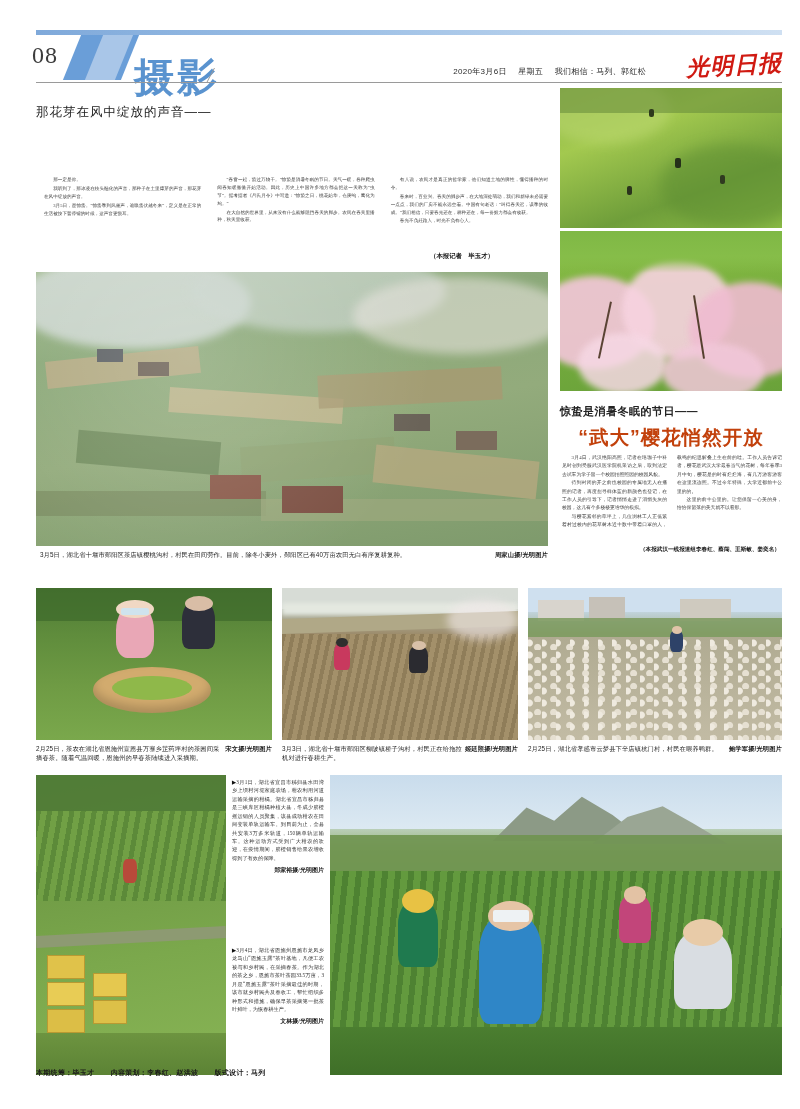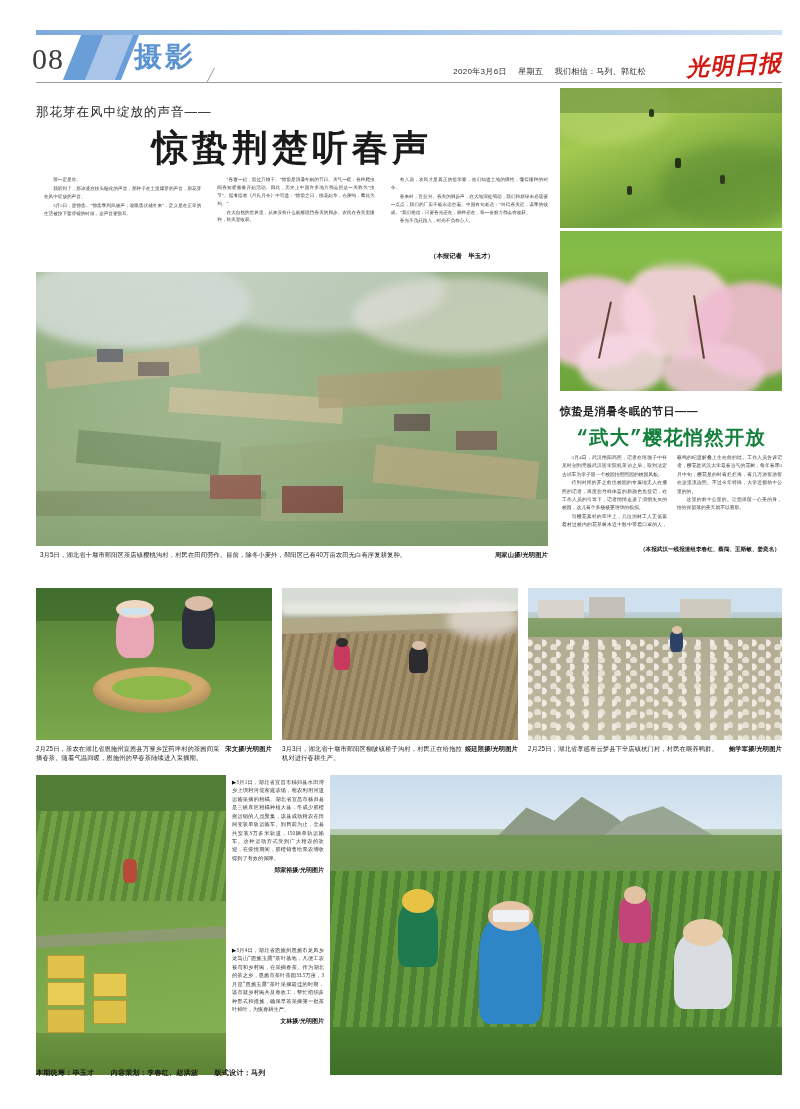--- a/index.html
+++ b/index.html
@@ -20,26 +20,26 @@
   .mast-slash {
     position: absolute; left: 72px; top: 13px; width: 58px; height: 45px;
     background: #6a9ed8; transform: skewX(-22deg);
   }
   .mast-slash2 {
     position: absolute; left: 94px; top: 13px; width: 30px; height: 45px;
     background: #a9c6e8; transform: skewX(-22deg);
   }
   .mast-num {
     position: absolute; left: 32px; top: 20px;
-    font-size: 30px; color: #3c3c3c; letter-spacing: 1px;
+    font-size: 24px; color: #3c3c3c; letter-spacing: 1px;
     font-family: "Liberation Serif", serif;
   }
   .mast-section {
-    position: absolute; left: 134px; top: 16px;
-    font-size: 28px; font-weight: bold; color: #5a93cf;
+    position: absolute; left: 134px; top: 28px;
+    font-size: 40px; font-weight: bold; color: #5a93cf;
     font-family: "DejaVu Sans", sans-serif; letter-spacing: 3px;
   }
   .mast-rule {
     position: absolute; left: 36px; top: 60px; width: 746px; height: 1px;
     background: #9a9a9a;
   }
   .mast-rule-notch {
     position: absolute; left: 210px; top: 46px; width: 26px; height: 15px;
     border-left: 1px solid #9a9a9a; transform: skewX(-28deg);
   }
@@ -95,22 +95,22 @@
   .photo-r1 { left: 560px; top: 88px; width: 222px; height: 140px; }
   .photo-r2 { left: 560px; top: 231px; width: 222px; height: 160px; }
 
   .kicker2 {
     position: absolute; left: 560px; top: 404px;
     font-size: 11px; color: #222; letter-spacing: .5px; font-weight: bold;
   }
   .headline2 {
     position: absolute; left: 560px; top: 424px; width: 222px;
     text-align: center;
-    font-size: 19.5px; font-weight: bold; color: #15803d;
-    letter-spacing: 1px; font-family: Liberation Mono, monospace;
+    font-size: 19.5px; font-weight: bold; color: #c2410c;
+    letter-spacing: 1px; font-family: Liberation Sans, sans-serif;
   }
   .body2 {
     position: absolute; left: 562px; top: 454px; width: 220px; height: 110px;
     column-count: 2; column-gap: 10px;
     font-size: 4.8px; line-height: 1.75; color: #3a3a3a; text-align: justify;
     font-family: "Liberation Serif", serif;
   }
   .body2 p { text-indent: 2em; }
   .byline2 {
     position: absolute; left: 640px; top: 545px; width: 142px;
@@ -170,21 +170,20 @@
     <div class="mast-rule-notch"></div>
     <div class="mast-meta">
       <span>2020年3月6日</span>
       <span>星期五</span>
       <span>我们相信：马列、郭红松</span>
     </div>
     <div class="mast-logo">光明日报</div>
   </div>
 
   <div class="kicker">那花芽在风中绽放的声音——</div>
-  <div class="headline">惊蛰荆楚听春声</div>
 
   <div class="lead-body" id="lead-body">
       <p>那一定是你。</p>
       <p>我听到了，那冰凌在枝头融化的声音，那种子在土里爆芽的声音，那花芽在风中绽放的声音。</p>
       <p>3月5日，是惊蛰。“惊蛰季到风催声，谁唤蛰伏越冬来”，定义是在正常的生活被按下暂停键的时候，这声音更悦耳。</p>
       <p>“春雷一起，蛰过万物千。”惊蛰是消暑冬眠的节日。天气一暖，各种爬虫闻春知暖微微开始活动。因此，历史上中国许多地方都会把这一天称为“虫节”。据考据者《吕氏月令》中写道：“惊蛰之日，桃花始华，仓庚鸣，鹰化为鸠。”</p>
       <p>在大自然的世界里，从来没有什么能够阻挡春天的脚步。农民在春天里播种，秋天里收获。</p>
       <p>有人说，农民才是真正的哲学家，他们知道土地的脾性，懂得播种的时令。</p>
       <p>春来时，百业兴。春天的脚步声，在大地深处萌动，我们和新绿未必需要一点点，我们的厂房不能永远空着。中国有句老话：“叫得春天迟，误季的收成。”我们相信，只要春光还在，耕种还在，每一份努力都会有收获。</p>
       <p>春光不负赶路人，时光不负有心人。</p>

